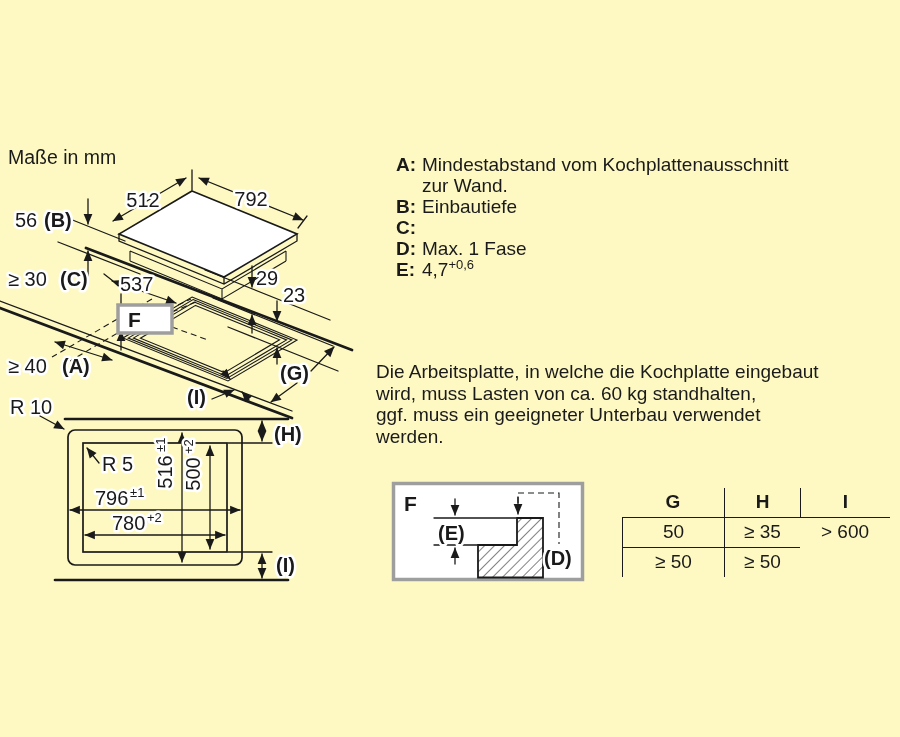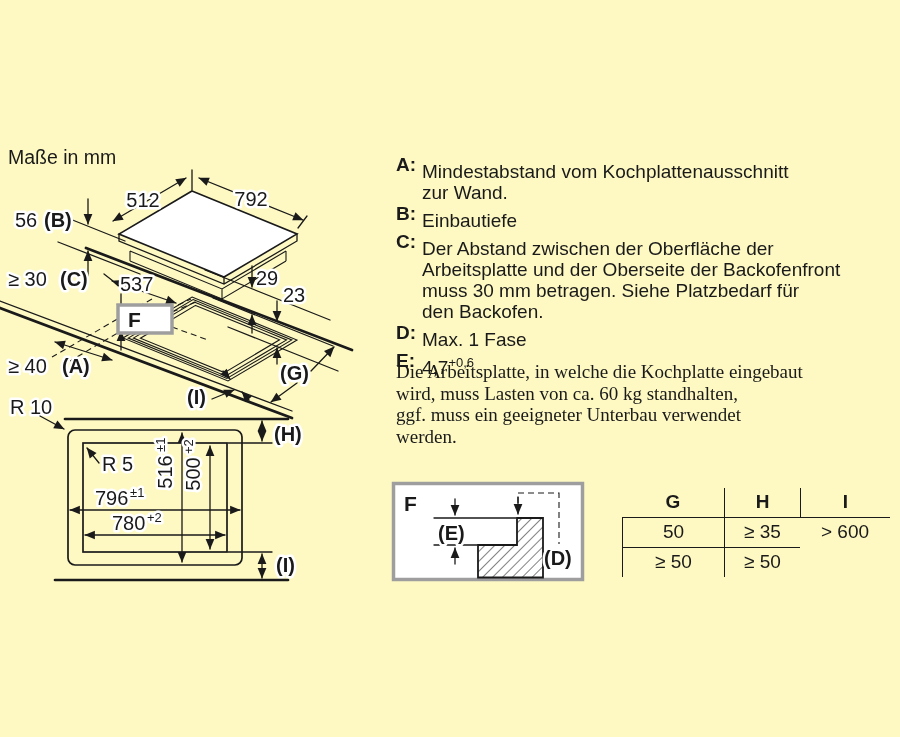--- a/index.html
+++ b/index.html
@@ -20,24 +20,24 @@
   
   .dt { font-family:"Liberation Sans", sans-serif; font-size:20px; fill:#1a1a1a;
         paint-order:stroke; stroke:#ffffff; stroke-width:5px; stroke-linejoin:round; }
   .b  { font-weight:bold; }
   .big{ font-size:21px; }
   .sup{ font-size:13px; }
   
   .legend { position:absolute; left:396px; top:154px; width:486px; font-size:19px; line-height:21px; }
   .li { display:flex; }
   .lk { width:26px; flex:none; font-weight:bold; }
-  .lt { white-space:pre-line;margin-top:7px; }
+  .lt { white-space:pre-line; }
   .lt sup { font-size:13px; line-height:0; }
-  .note { position:absolute; left:396px; top:361px; width:500px; font-size:19px;
-          line-height:21.5px; white-space:pre-line;font-family:Liberation Serif, serif; }
+  .note { position:absolute; left:376px; top:361px; width:500px; font-size:19px;
+          line-height:21.5px; white-space:pre-line; }
   
   .ghi { position:absolute; left:622px; top:488px; display:grid;
          grid-template-columns:102px 76px 90px; font-size:19px; }
   .ghi .cell { text-align:center; padding:3px 0 4px 0; }
   .ghi .hd   { font-weight:bold; border-bottom:1.6px solid #1a1a1a; }
   .ghi .r1   { border-bottom:1.6px solid #1a1a1a; }
   .ghi .vsep { border-left:1.6px solid #1a1a1a; }
 </style>
 </head>
 <body>
@@ -216,24 +216,20 @@
       <span class="lk">A:</span>
       <span class="lt">Mindestabstand vom Kochplattenausschnitt
 zur Wand.</span>
     </div>
     <div class="li">
       <span class="lk">B:</span>
       <span class="lt">Einbautiefe</span>
     </div>
     <div class="li">
       <span class="lk">C:</span>
-      <span class="lt">Der Abstand zwischen der Oberfläche der
-Arbeitsplatte und der Oberseite der Backofenfront
-muss 30 mm betragen. Siehe Platzbedarf für
-den Backofen.</span>
     </div>
     <div class="li">
       <span class="lk">D:</span>
       <span class="lt">Max. 1 Fase</span>
     </div>
     <div class="li">
       <span class="lk">E:</span>
       <span class="lt"><span>4,7</span><sup>+0,6</sup></span>
     </div>
   </div>

